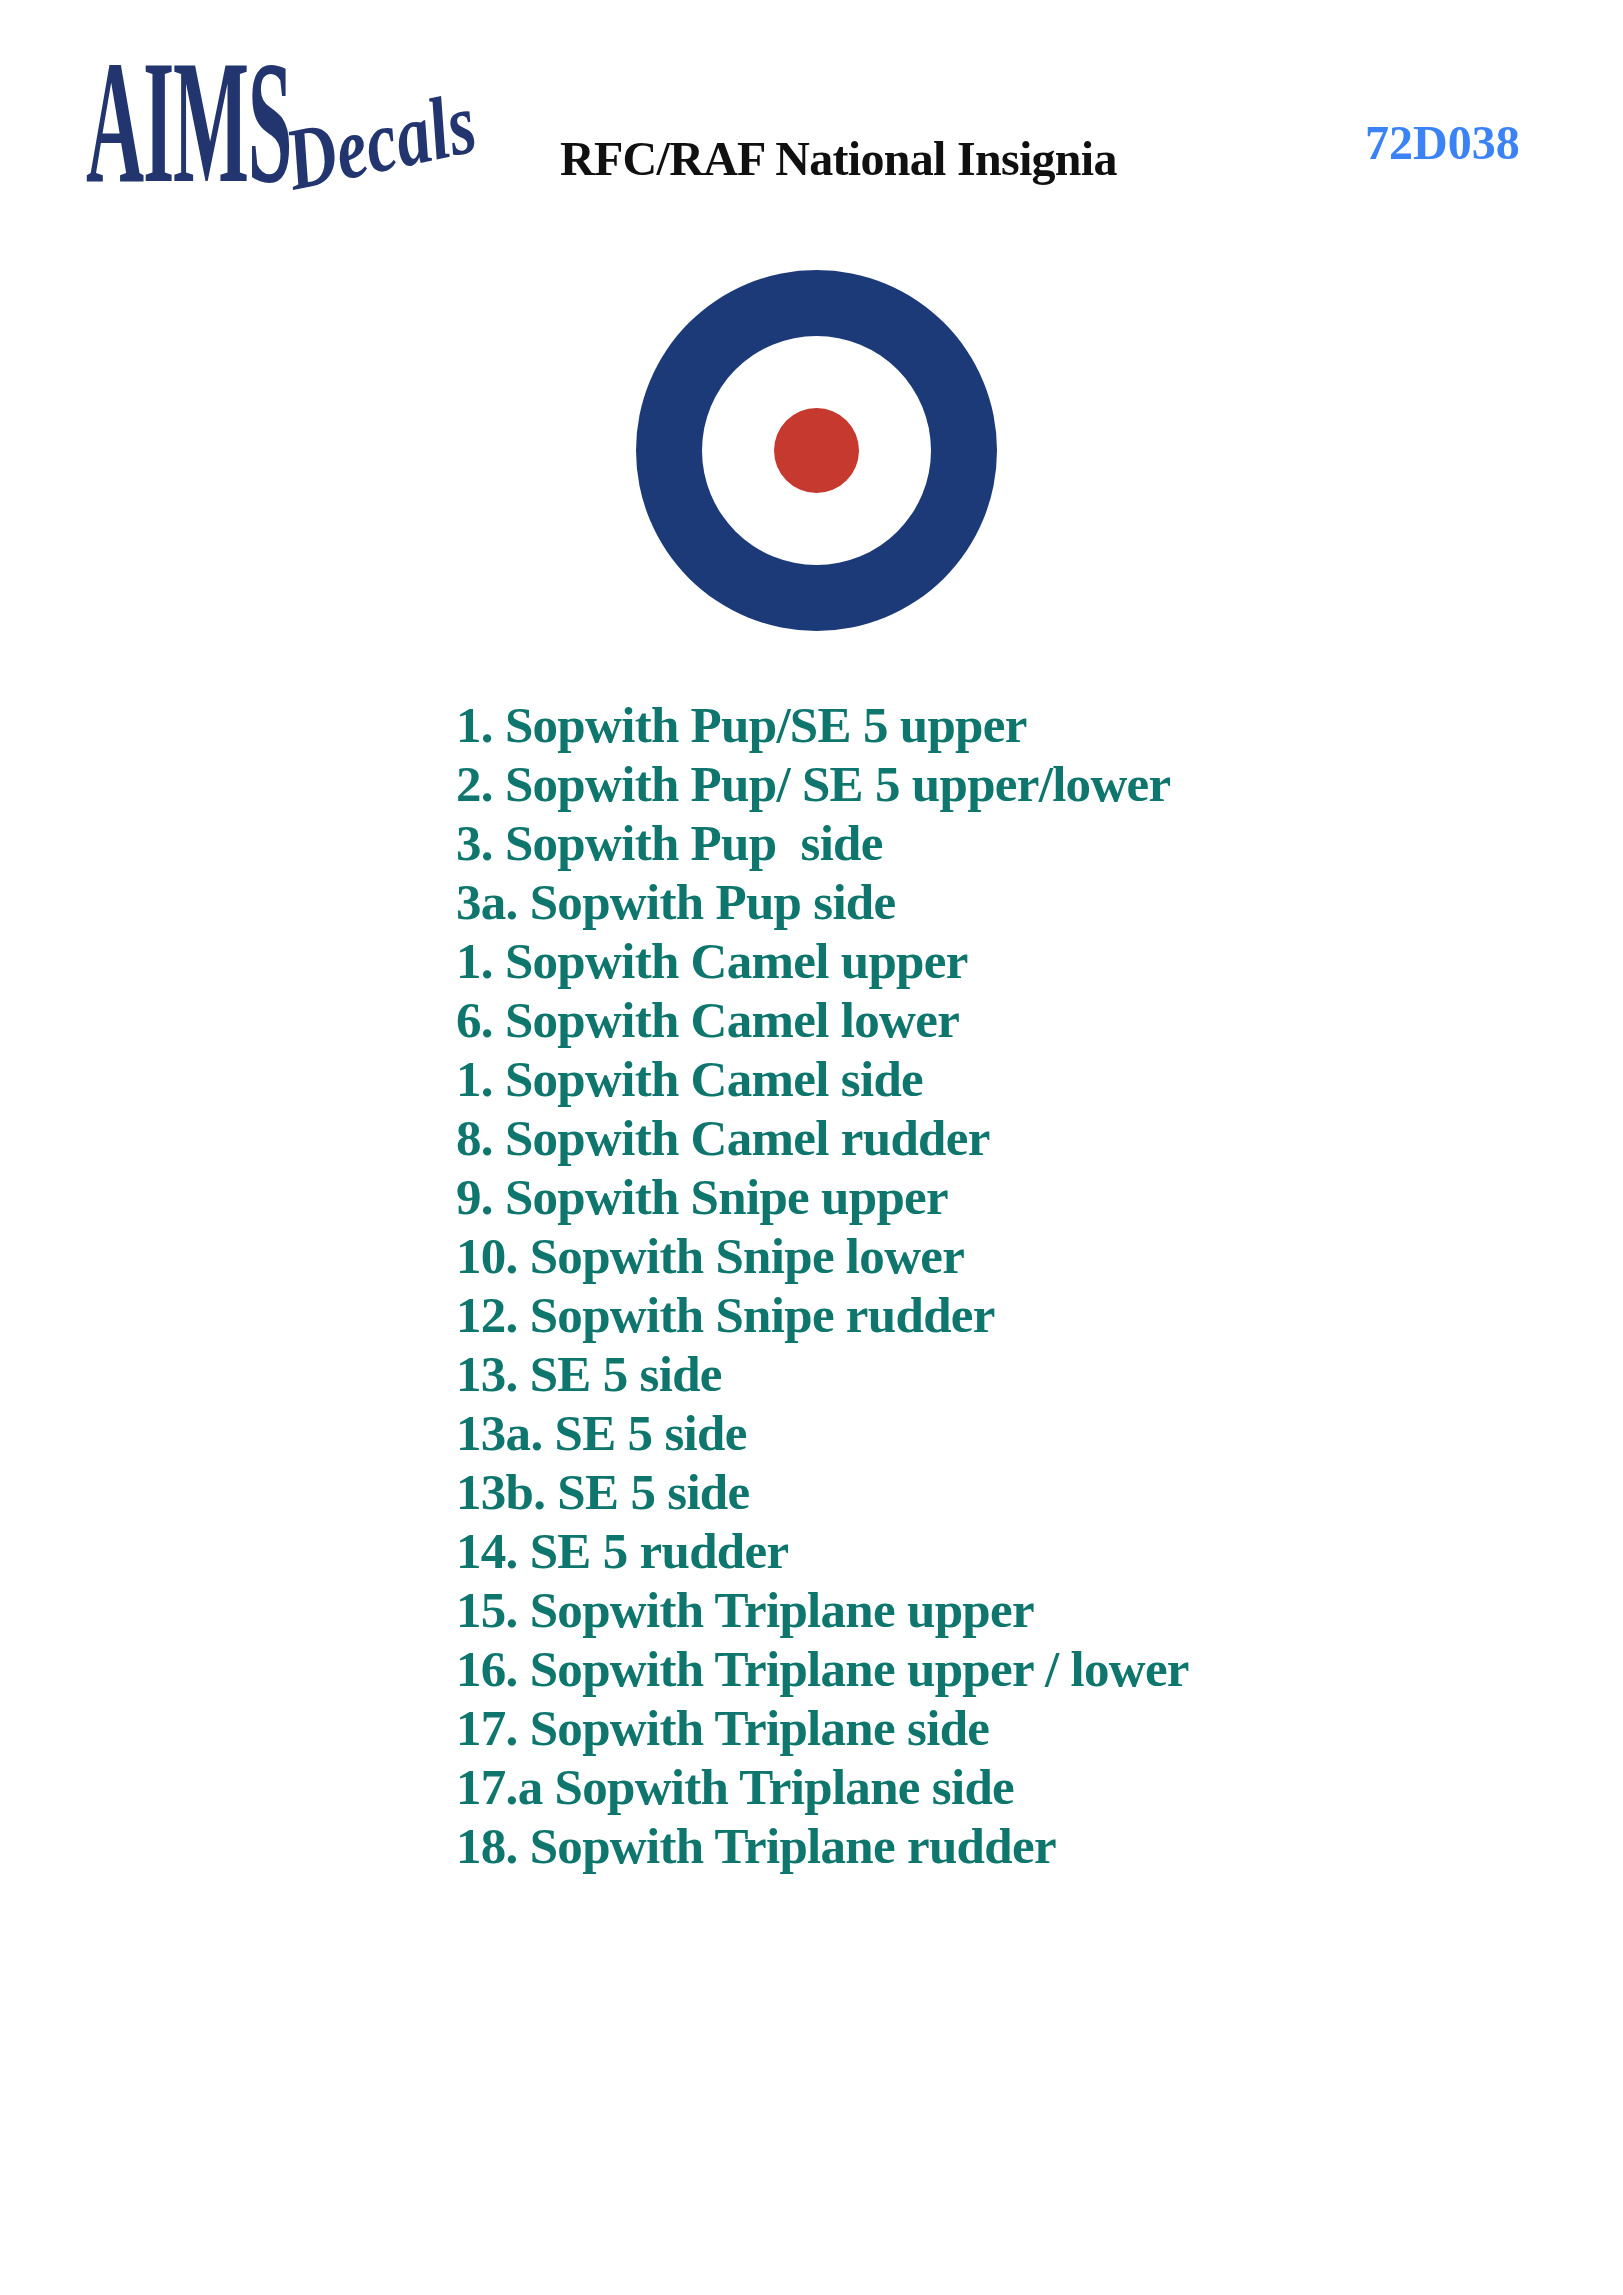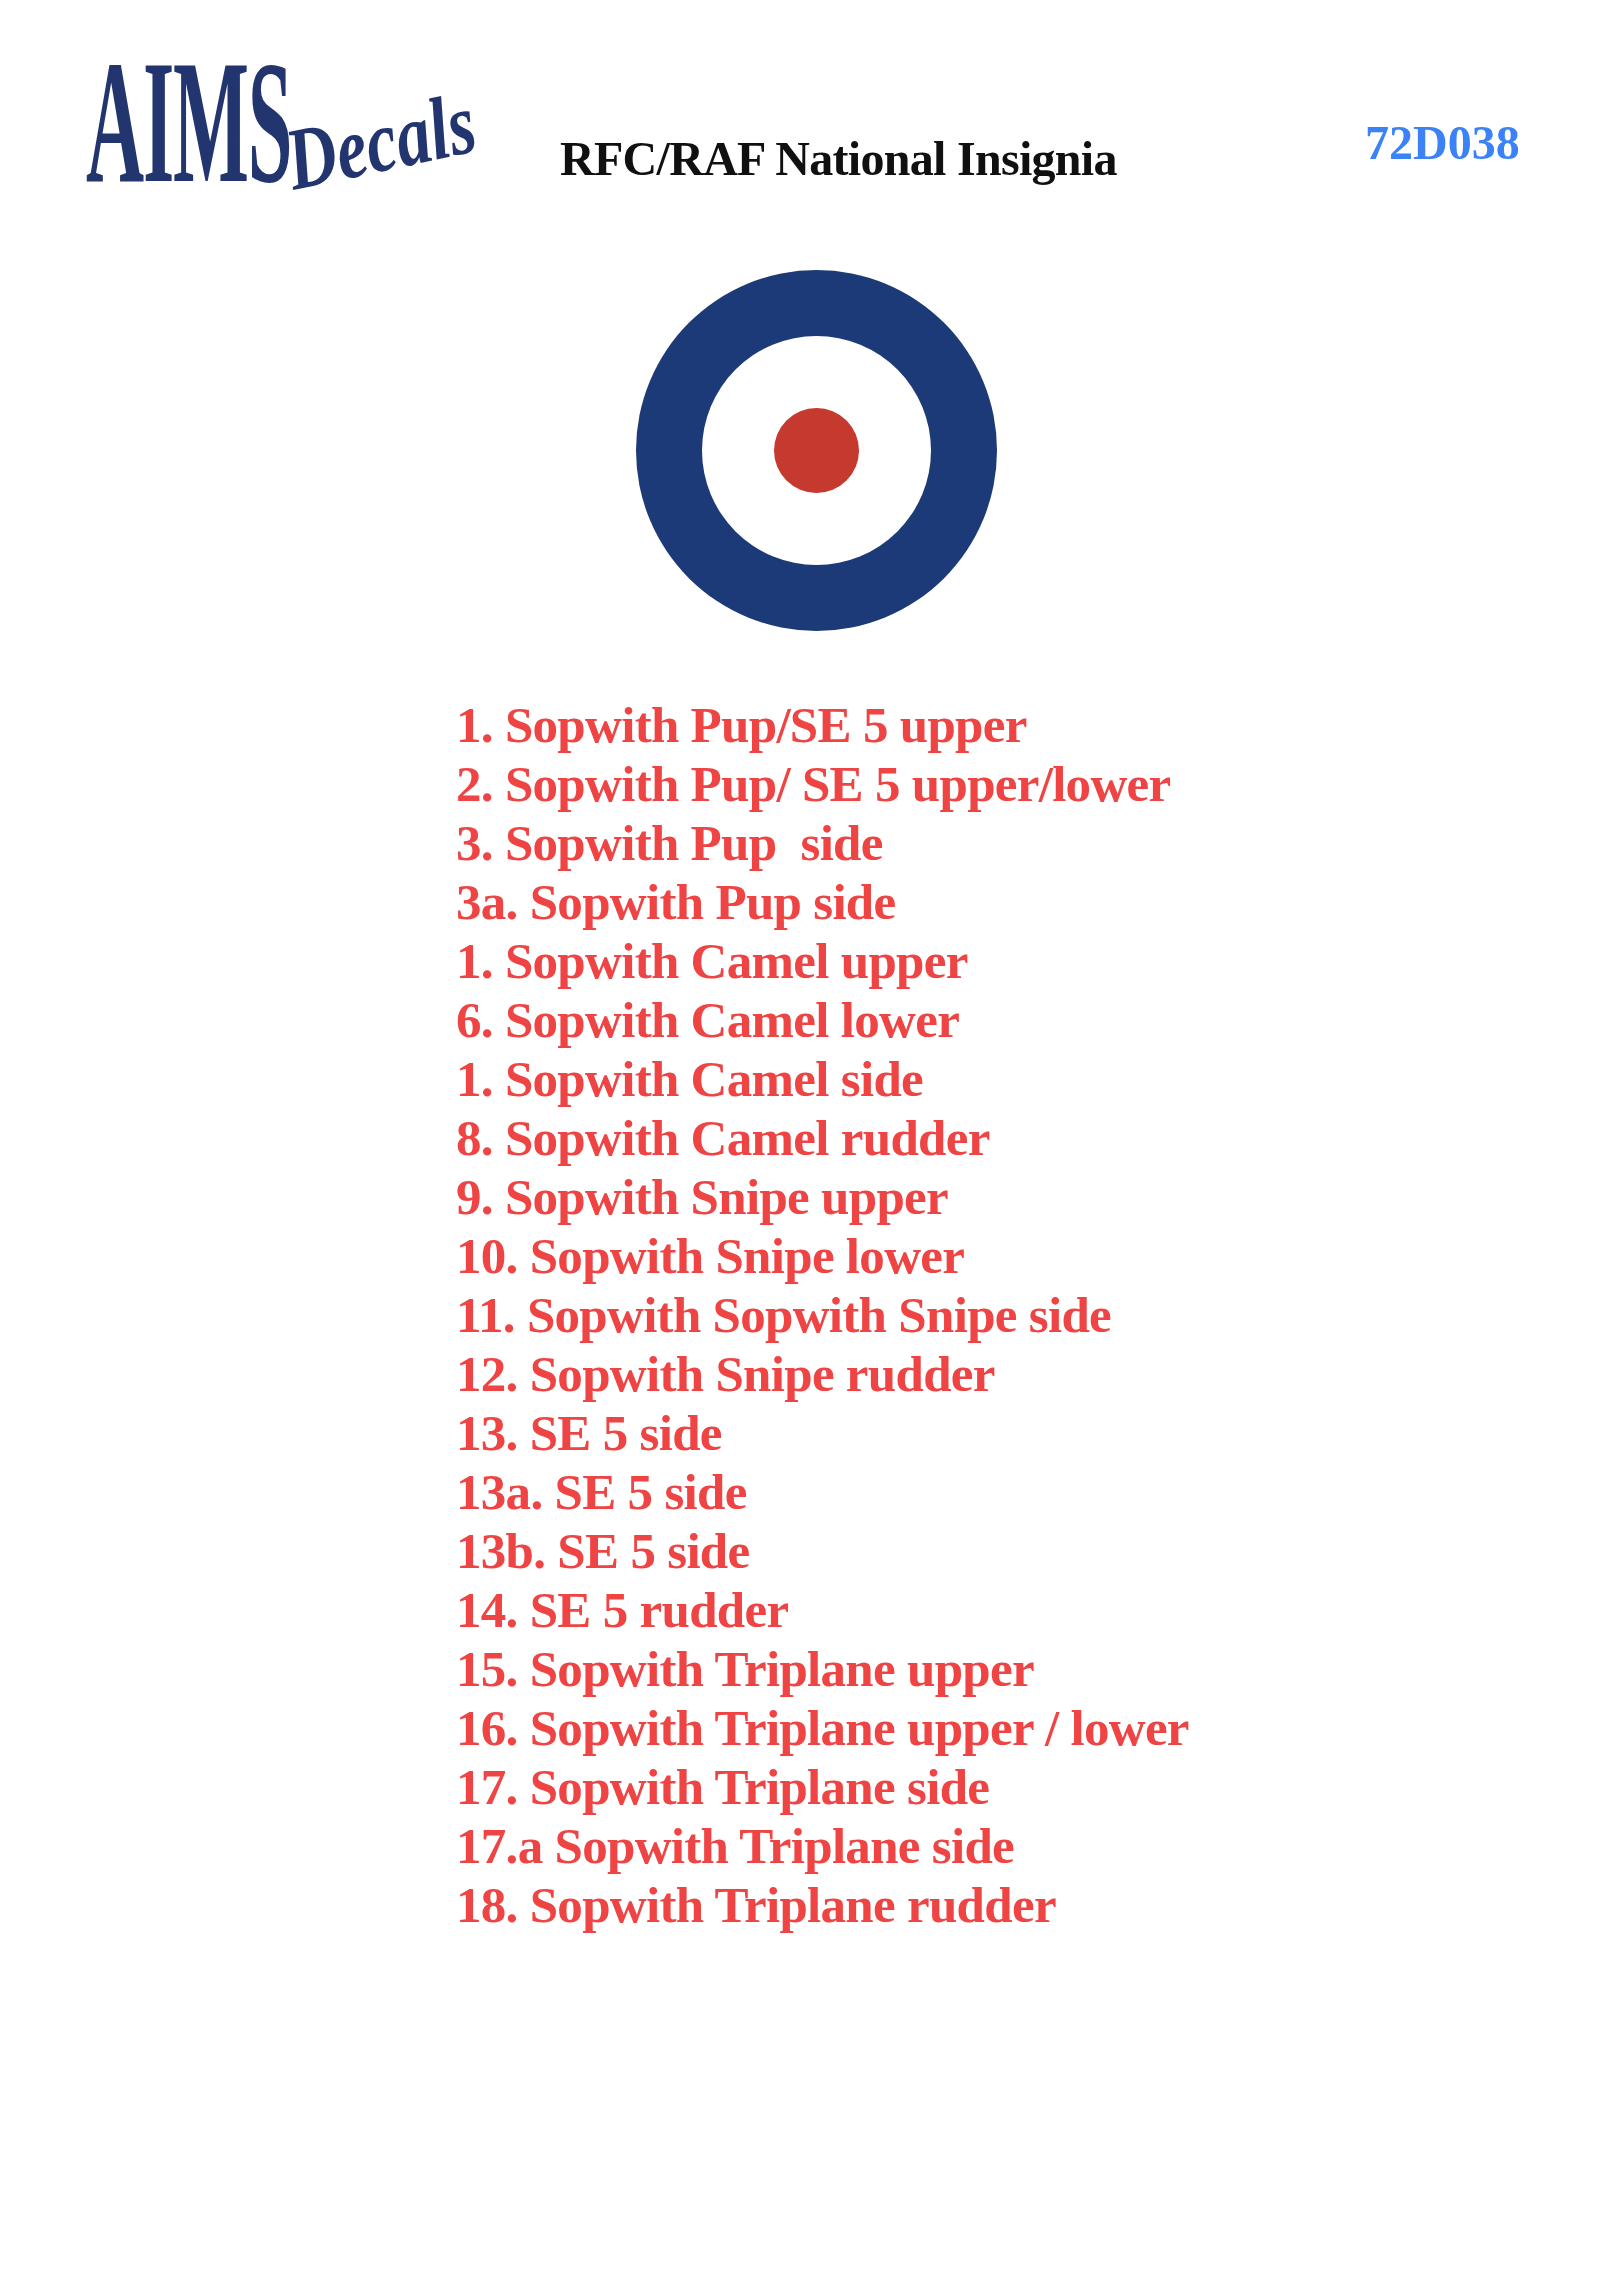--- a/index.html
+++ b/index.html
@@ -95,21 +95,21 @@
   
   .decal-list {
     position: absolute;
     left: 456px;
     top: 696px;
   }
   .list-item {
     font-size: 51px;
     line-height: 59px;
     font-weight: bold;
-    color: #ef4444;
+    color: #0f766e;
     letter-spacing: -0.7px;
     white-space: pre;
   }
 </style>
 </head>
 <body>
 
 <div>
   <span class="logo-aims">AIMS</span>
   <span class="logo-decals">Decals</span>
@@ -129,21 +129,20 @@
     <div class="list-item">1. Sopwith Pup/SE 5 upper</div>
     <div class="list-item">2. Sopwith Pup/ SE 5 upper/lower</div>
     <div class="list-item">3. Sopwith Pup  side</div>
     <div class="list-item">3a. Sopwith Pup side</div>
     <div class="list-item">1. Sopwith Camel upper</div>
     <div class="list-item">6. Sopwith Camel lower</div>
     <div class="list-item">1. Sopwith Camel side</div>
     <div class="list-item">8. Sopwith Camel rudder</div>
     <div class="list-item">9. Sopwith Snipe upper</div>
     <div class="list-item">10. Sopwith Snipe lower</div>
-    <div class="list-item">11. Sopwith Sopwith Snipe side</div>
     <div class="list-item">12. Sopwith Snipe rudder</div>
     <div class="list-item">13. SE 5 side</div>
     <div class="list-item">13a. SE 5 side</div>
     <div class="list-item">13b. SE 5 side</div>
     <div class="list-item">14. SE 5 rudder</div>
     <div class="list-item">15. Sopwith Triplane upper</div>
     <div class="list-item">16. Sopwith Triplane upper / lower</div>
     <div class="list-item">17. Sopwith Triplane side</div>
     <div class="list-item">17.a Sopwith Triplane side</div>
     <div class="list-item">18. Sopwith Triplane rudder</div>

